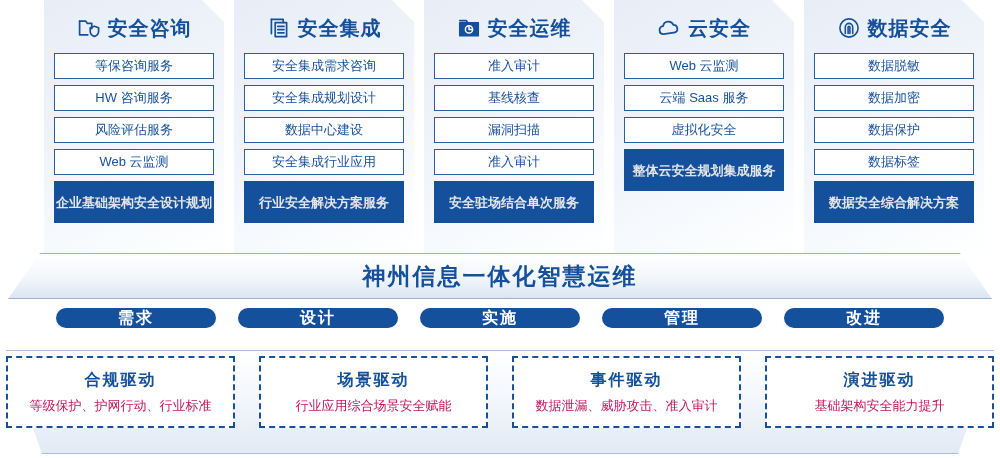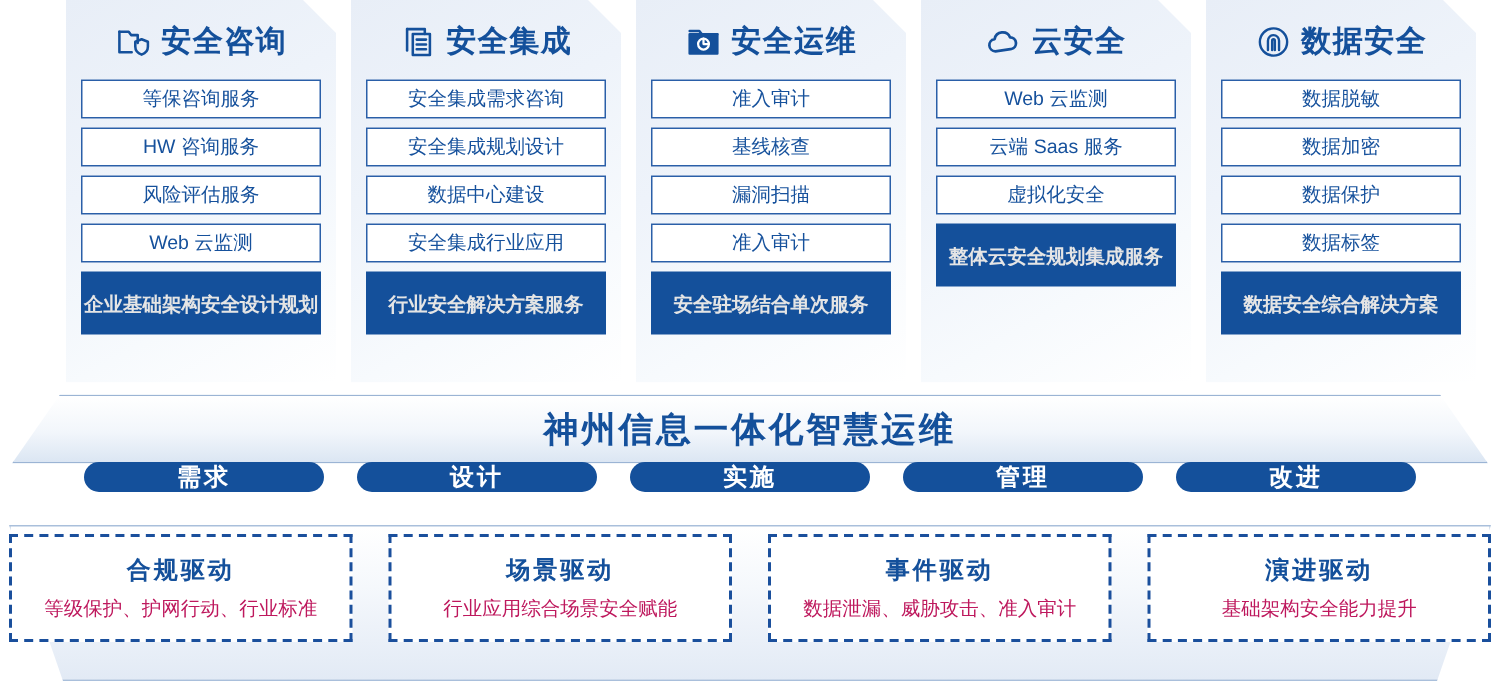--- a/index.html
+++ b/index.html
@@ -86,21 +86,21 @@
     font-weight: bold;
     line-height: 17px;
     box-sizing: border-box;
   }
   .item-footer span { display: block; white-space: nowrap; }
 
   
   #banner {
     position: absolute;
     left: 8px;
-    top: 263px;
+    top: 253px;
     width: 984px;
     height: 46px;
     background: linear-gradient(180deg, #ffffff 0%, #f2f6fb 55%, #dbe6f3 100%);
     border: 1px solid #9bb4d4;
     box-sizing: border-box;
     -webkit-clip-path: polygon(32px 0, calc(100% - 32px) 0, 100% 100%, 0 100%);
     clip-path: polygon(32px 0, calc(100% - 32px) 0, 100% 100%, 0 100%);
     display: flex;
     align-items: center;
     justify-content: center;

